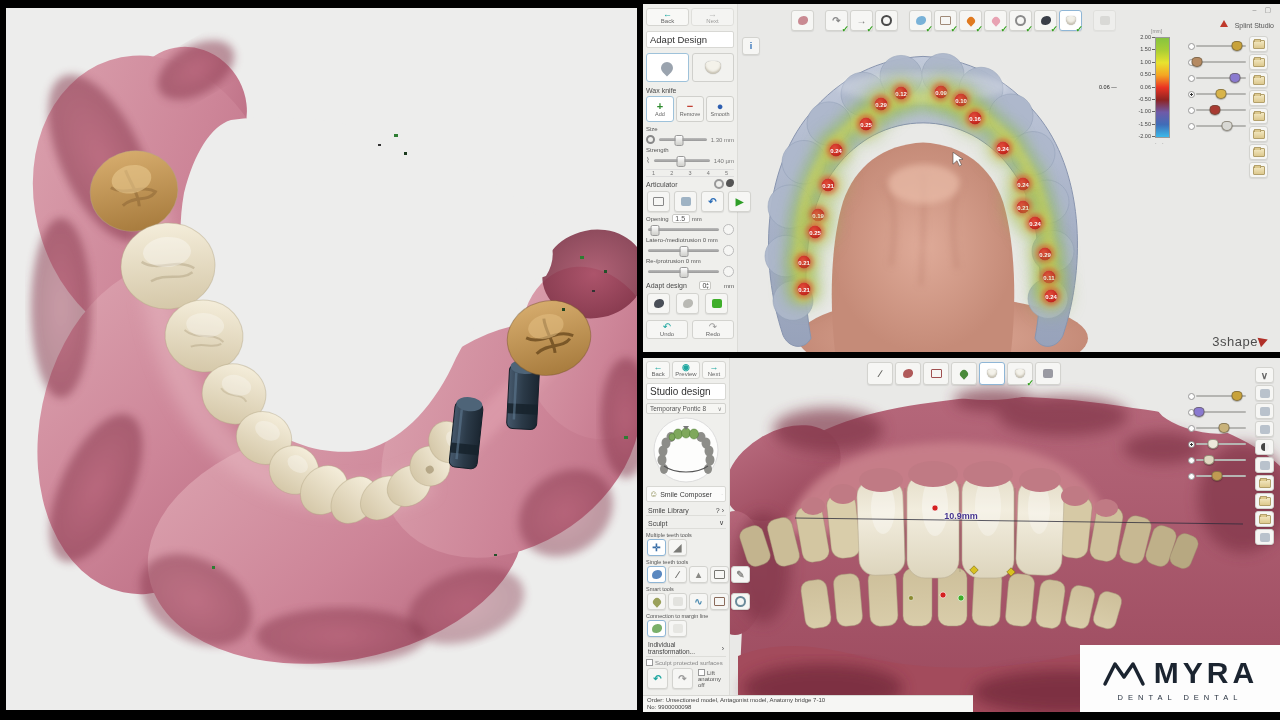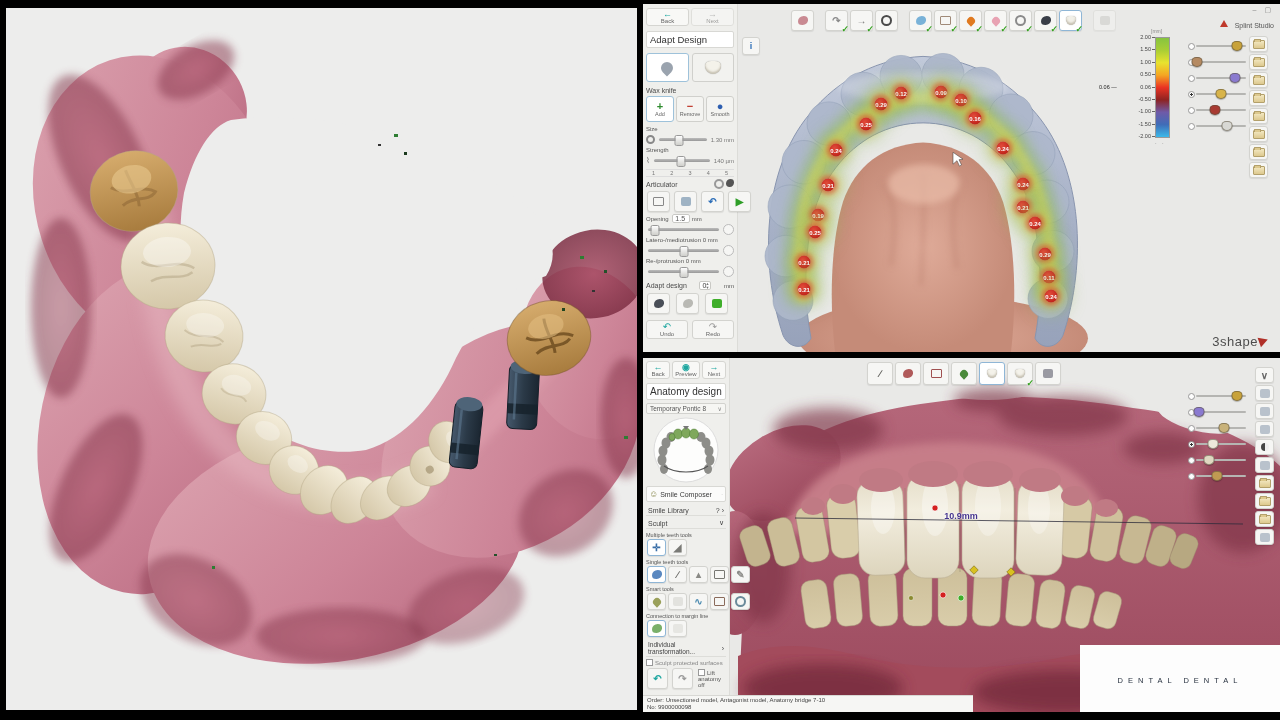--- a/index.html
+++ b/index.html
@@ -776,21 +776,21 @@
           </div>
         <div class="navbtn" style="width:29px;">
           <span class="ar">◉</span>
           <span>Preview</span>
           </div>
         <div class="navbtn" style="width:25px;">
           <span class="ar">→</span>
           <span>Next</span>
           </div>
       </div>
-      <div class="srow titlebar" style="font-size:10px;margin-top:4px;">Anatomy design</div>
+      <div class="srow titlebar" style="font-size:10px;margin-top:4px;">Studio design</div>
       <div class="srow ddown" style="margin-top:3px;">
         <span>Temporary Pontic 8</span>
         <span style="font-size:6px;color:#888;">∨</span>
       </div>
       <div class="srow" style="display:flex;justify-content:center;">
         <svg width="72" height="68" viewBox="0 0 72 68">
           <circle cx="36" cy="34" r="32" fill="#fdfdfc" stroke="#ddd"></circle>
           <g fill="#8d8d89">
             <ellipse cx="12" cy="44" rx="4.5" ry="5.5"></ellipse>
               <ellipse cx="13" cy="35" rx="4.5" ry="5.5"></ellipse>
@@ -966,16 +966,22 @@
           <span class="chip sh-square" style="background: rgb(185, 194, 204);"></span>
         </div>
       </div>
 
     <div id="br-status">
       <div>Order:  Unsectioned model, Antagonist model, Anatomy bridge 7-10</div>
       <div>No:  9900000098</div>
     </div>
 
     <div id="myra">
+      <div id="myra-row">
+        <svg width="44" height="30" viewBox="0 0 44 30">
+          <polyline points="3,26 13,6 22,19 31,6 41,26" fill="none" stroke="#1b2430" stroke-width="3.5" stroke-linecap="round" stroke-linejoin="round"></polyline>
+        </svg>
+        <span id="myra-name">MYRA</span>
+      </div>
       <div id="myra-sub">DENTAL DENTAL</div>
     </div>
   </div>
 </div>
 
 </body></html>

